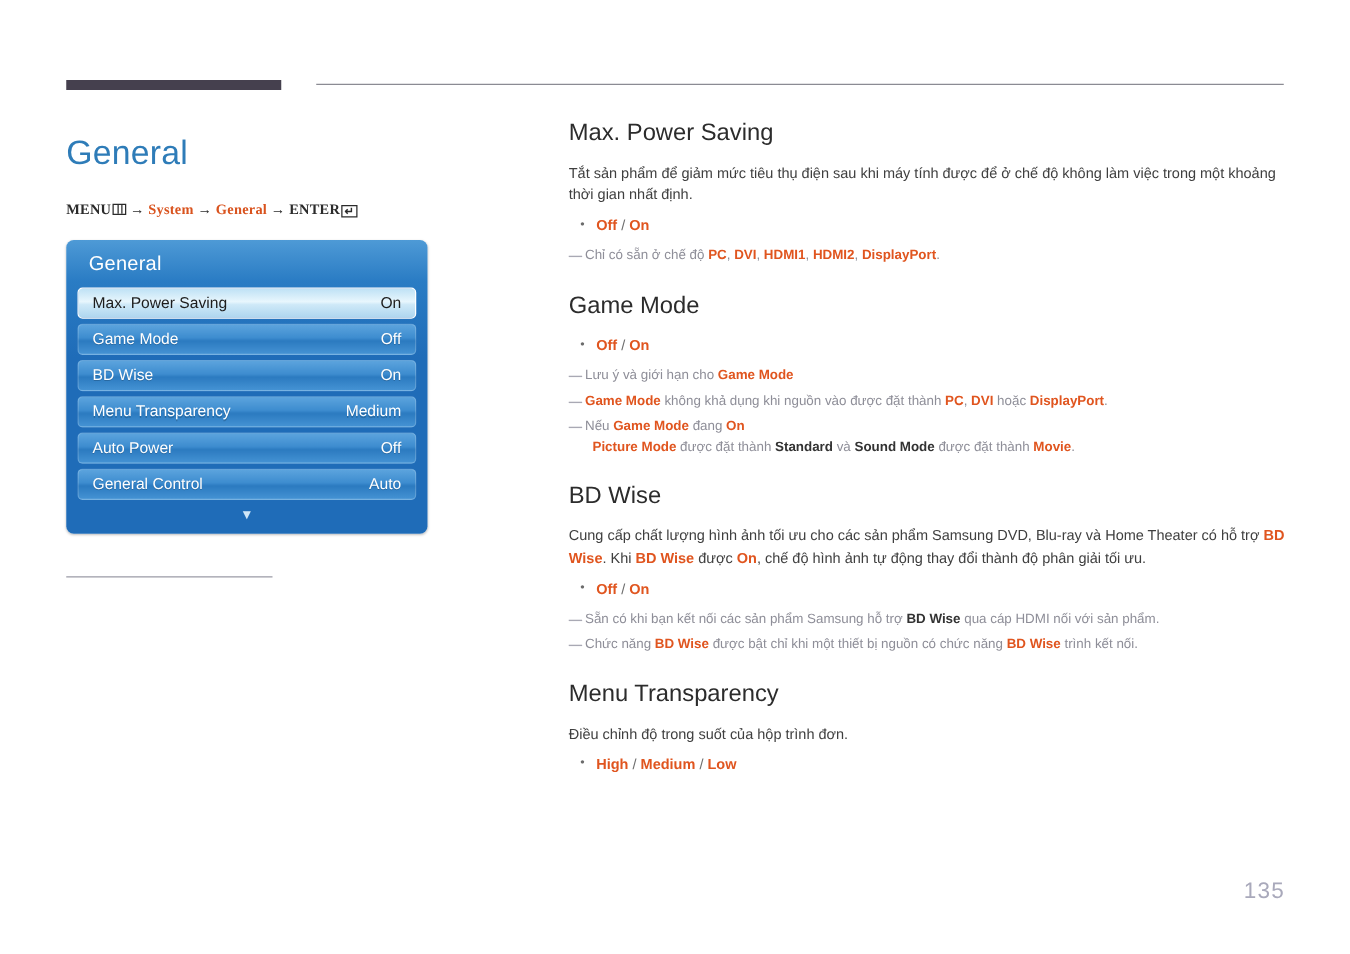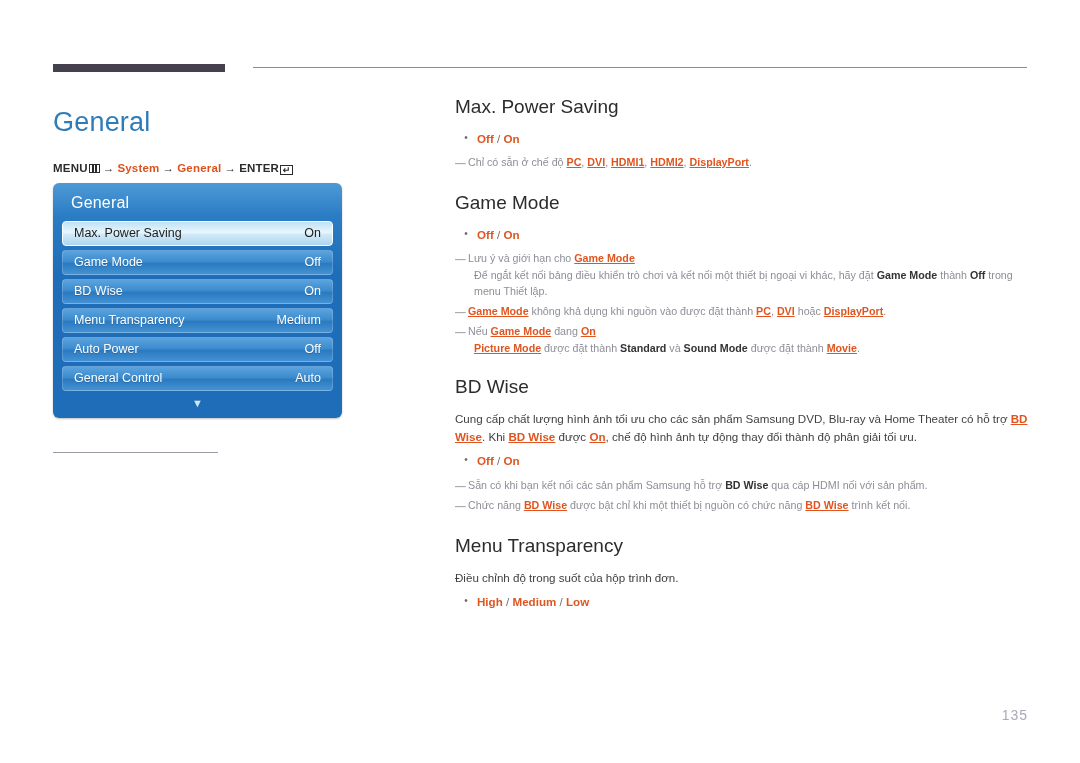--- a/index.html
+++ b/index.html
@@ -49,22 +49,23 @@
     margin: 0 0 24px 0;
     line-height: 1.1;
   }
 
   
   #breadcrumb {
     font-size: 11.5px;
     font-weight: bold;
     color: #2b2b2b;
     letter-spacing: .2px;
-    margin-bottom: 8px;
+    margin-bottom: 18px;
     white-space: nowrap;
+    font-family: Liberation Serif, serif;
   }
   #breadcrumb .accent { color: #d9531e; }
   #breadcrumb .arrow { color: #2b2b2b; font-weight: normal; padding: 0 3px; }
   .glyph-menu {
     display: inline-block;
     width: 11px;
     height: 9px;
     border: 1.3px solid #2b2b2b;
     position: relative;
     vertical-align: -1px;
@@ -173,21 +174,21 @@
     margin: 0 0 11px 0;
     line-height: 1.2;
   }
   .sec + .sec .sec-title { margin-top: 20px; }
   .body-text {
     font-size: 11.6px;
     line-height: 1.52;
     color: #3f3f3f;
     margin: 0 0 7px 0;
   }
-  .orange { color: #e0551f; font-weight: bold; text-decoration: underline; }
+  .orange { color: #e0551f; font-weight: bold; }
   .dark-bold { color: #333333; font-weight: bold; }
 
   
   .bullet {
     display: flex;
     margin: 0 0 7px 0;
     font-size: 11.6px;
     line-height: 1.5;
   }
   .bullet .dot {
@@ -216,21 +217,21 @@
     letter-spacing: -1px;
   }
   .note .ntext { flex: 1 1 auto; }
   .note .ntext .indent { display: block; padding-left: 6px; }
 
   
   #page-number {
     position: absolute;
     right: 52px;
     bottom: 40px;
-    font-size: 14px;
+    font-size: 18px;
     color: #a9a9bb;
     letter-spacing: 1px;
   }
 </style>
 </head>
 <body>
 
 <div id="top-rule-thick"></div>
 <div id="top-rule-thin"></div>
 
@@ -275,20 +276,21 @@
 
   <div id="left-footnote-wrap">
     <div id="left-footnote-rule"></div>
   </div>
 </div>
 
 <div id="right-col">
 
   <div class="sec">
     <h2 class="sec-title">Max. Power Saving</h2>
+    <p class="body-text">Tắt sản phẩm để giảm mức tiêu thụ điện sau khi máy tính được để ở chế độ không làm việc trong một khoảng thời gian nhất định.</p>
 
     <div class="bullet">
       <span class="dot">•</span>
       <span class="bullet-text"><span>Off</span> <span class="sep">/</span> <span>On</span></span>
     </div>
 
     <div class="note">
       <span class="ndash">—</span>
       <span class="ntext"><span>Chỉ có sẵn ở chế độ </span><span class="orange">PC</span><span>, </span><span class="orange">DVI</span><span>, </span><span class="orange">HDMI1</span><span>, </span><span class="orange">HDMI2</span><span>, </span><span class="orange">DisplayPort</span><span>.</span></span>
     </div>
@@ -299,21 +301,20 @@
 
     <div class="bullet">
       <span class="dot">•</span>
       <span class="bullet-text"><span>Off</span> <span class="sep">/</span> <span>On</span></span>
     </div>
 
     <div class="note">
       <span class="ndash">—</span>
       <span class="ntext">
         <span>Lưu ý và giới hạn cho </span><span class="orange">Game Mode</span>
-        <span class="indent"><span>Để ngắt kết nối bảng điều khiển trò chơi và kết nối một thiết bị ngoại vi khác, hãy đặt </span><span class="dark-bold">Game Mode</span><span> thành </span><span class="dark-bold">Off</span><span> trong menu Thiết lập.</span></span>
       </span>
     </div>
 
     <div class="note">
       <span class="ndash">—</span>
       <span class="ntext"><span class="orange">Game Mode</span><span> không khả dụng khi nguồn vào được đặt thành </span><span class="orange">PC</span><span>, </span><span class="orange">DVI</span><span> hoặc </span><span class="orange">DisplayPort</span><span>.</span></span>
     </div>
 
     <div class="note">
       <span class="ndash">—</span>

